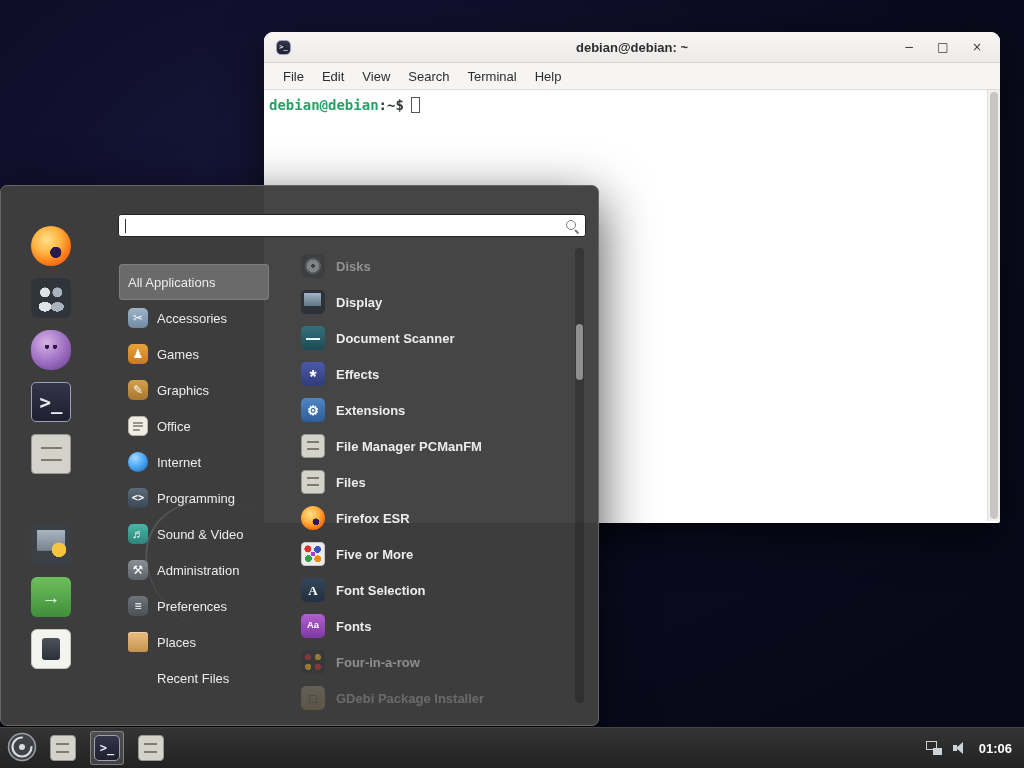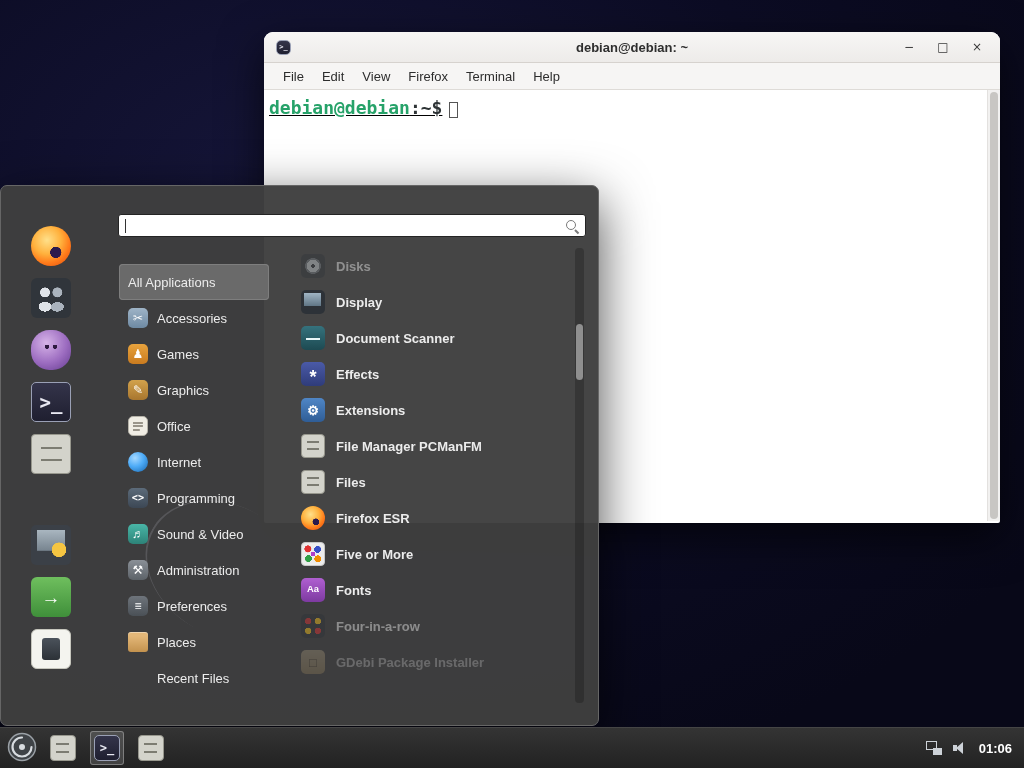--- a/index.html
+++ b/index.html
@@ -21,21 +21,21 @@
   .titlebar .title { position:absolute; left:0; right:0; text-align:center; font-weight:bold;
     font-size:13px; color:#2e2e2e; pointer-events:none; }
   .win-icn { width:15px; height:15px; margin-left:12px; font-size:7px; z-index:1; border-radius:3px; }
   .win-buttons { margin-left:auto; display:flex; gap:12px; margin-right:12px; z-index:1; }
   .win-btn { width:22px; height:20px; background:transparent; border:none; font-size:12px;
     color:#3a3a3a; font-family:"DejaVu Sans",sans-serif; }
   .menubar { height:27px; background:#f6f5f4; border-bottom:1px solid #dedbd7;
     display:flex; align-items:center; padding-left:10px; }
   .menubar .menu-item { font-size:13px; color:#2d2d2d; padding:4px 9px; }
   .term-content { position:relative; height:431px; background:#fff; padding:7px 16px 0 5px;
-    font-family:"DejaVu Sans Mono",monospace; font-size:18px;text-decoration:underline; }
+    font-family:"DejaVu Sans Mono",monospace; font-size:14px; }
   .prompt-user { color:#26a269; font-weight:bold; }
   .prompt-rest { color:#2e3436; font-weight:bold; }
   .term-cursor { display:inline-block; width:9px; height:16px; border:1px solid #555;
     vertical-align:text-bottom; margin-left:7px; }
   .term-scrollbar { position:absolute; top:0; right:0; width:13px; height:100%;
     background:#f2f1f0; border-left:1px solid #e3e1df; }
   .term-scrollbar .thumb { position:absolute; left:2px; right:2px; top:2px; bottom:2px;
     background:#c8c6c3; border-radius:6px; }
 
   
@@ -214,21 +214,21 @@
       </span>
     </div>
     <div class="menubar" data-name="terminal-menubar">
 
         <span class="menu-item" data-name="terminal-menu-item">File</span>
 
         <span class="menu-item" data-name="terminal-menu-item">Edit</span>
 
         <span class="menu-item" data-name="terminal-menu-item">View</span>
 
-        <span class="menu-item" data-name="terminal-menu-item">Firefox</span>
+        <span class="menu-item" data-name="terminal-menu-item">Search</span>
 
         <span class="menu-item" data-name="terminal-menu-item">Terminal</span>
 
         <span class="menu-item" data-name="terminal-menu-item">Help</span>
       </div>
     <div class="term-content" data-name="terminal-output">
       <span class="prompt-user" data-name="prompt-user">debian@debian</span><span class="prompt-rest" data-name="prompt-path">:~$</span><span class="term-cursor" data-name="terminal-cursor"></span>
       <div class="term-scrollbar" data-name="terminal-scrollbar">
         <div class="thumb" data-name="terminal-scrollbar-thumb"></div>
       </div>
@@ -371,20 +371,24 @@
         <div class="app-row" data-name="application-item">
           <span class="icn" data-name="firefox-icon"></span>
           <span>Firefox ESR</span>
         </div>
 
         <div class="app-row" data-name="application-item">
           <span class="icn" data-name="five-or-more-icon"></span>
           <span>Five or More</span>
         </div>
 
+        <div class="app-row" data-name="application-item">
+          <span class="icn" data-name="font-selection-icon"></span>
+          <span>Font Selection</span>
+        </div>
 
         <div class="app-row" data-name="application-item">
           <span class="icn" data-name="fonts-icon"></span>
           <span>Fonts</span>
         </div>
 
         <div class="app-row dimmed" data-name="application-item">
           <span class="icn" data-name="four-in-a-row-icon"></span>
           <span>Four-in-a-row</span>
         </div>

